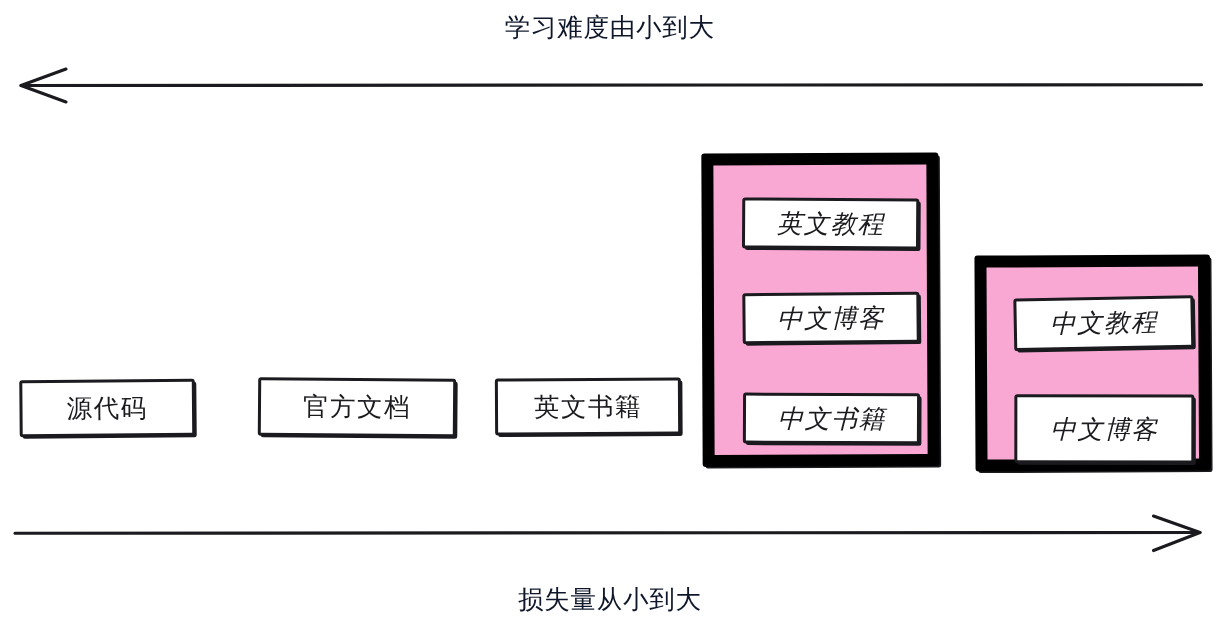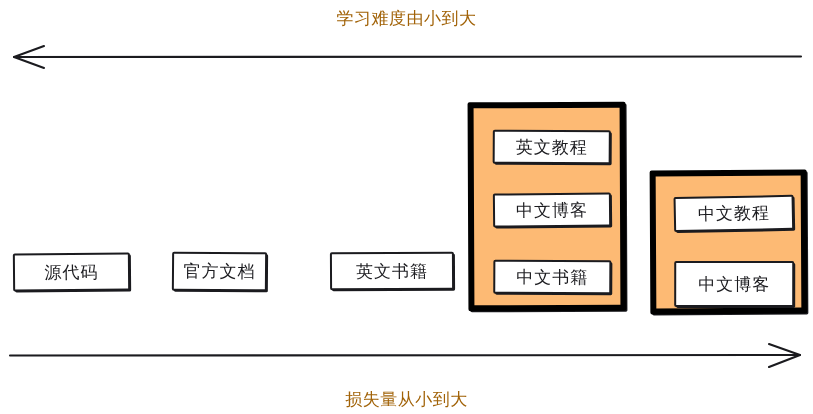--- a/index.html
+++ b/index.html
@@ -15,21 +15,21 @@
     width: 813px;
     height: 414px;
     background: #ffffff;
     overflow: hidden;
   }
 
   
   .axis-label {
     position: absolute;
     font-size: 17px;
-    color: #a16207;
+    color: #0f172a;
     letter-spacing: 0.5px;
     white-space: nowrap;
     text-align: center;
     line-height: 20px;
   }
   #top-axis-label {
     left: 0; right: 0;
     top: 9px;
     margin: 0 auto;
   }
@@ -71,31 +71,32 @@
   .node-label {
     font-size: 17px;
     color: #1b1b1f;
     letter-spacing: 1px;
     white-space: nowrap;
     line-height: 1;
   }
 
   
   #node-source-code      { left: 13px;  top: 253px; width: 117px; height: 38px; transform: rotate(-0.5deg); }
-  #node-official-docs    { left: 172px; top: 252px; width: 95px; height: 39px; transform: rotate(0.45deg); }
+  #node-official-docs    { left: 172px; top: 252px; width: 132px; height: 39px; transform: rotate(0.45deg); }
   #node-english-books    { left: 330px; top: 252px; width: 124px; height: 38px; transform: rotate(-0.3deg); }
 
   
   .group {
     position: absolute;
     box-sizing: border-box;
-    border: 6px solid #000000;
-    background: #fdba74;
+    border: 8px solid #000000;
+    background: #f9a8d4;
     border-radius: 2px;
     box-shadow: 1.5px 1.5px 0 -0.5px #1b1b1f;
+    font-style: italic;
   }
   #group-english-resources { left: 468px; top: 102px; width: 158px; height: 209px; transform: rotate(-0.25deg); }
   #group-chinese-resources { left: 650px; top: 170px; width: 157px; height: 144px; transform: rotate(-0.3deg); }
 
   .group .node {
     position: absolute;
   }
   #node-english-tutorial { left: 19px; top: 22px;  width: 118px; height: 34px; transform: rotate(0.6deg); }
   #node-english-blog     { left: 19px; top: 85px;  width: 118px; height: 34px; transform: rotate(-0.3deg); }
   #node-chinese-books    { left: 19px; top: 152px; width: 118px; height: 34px; transform: rotate(0.5deg); }

